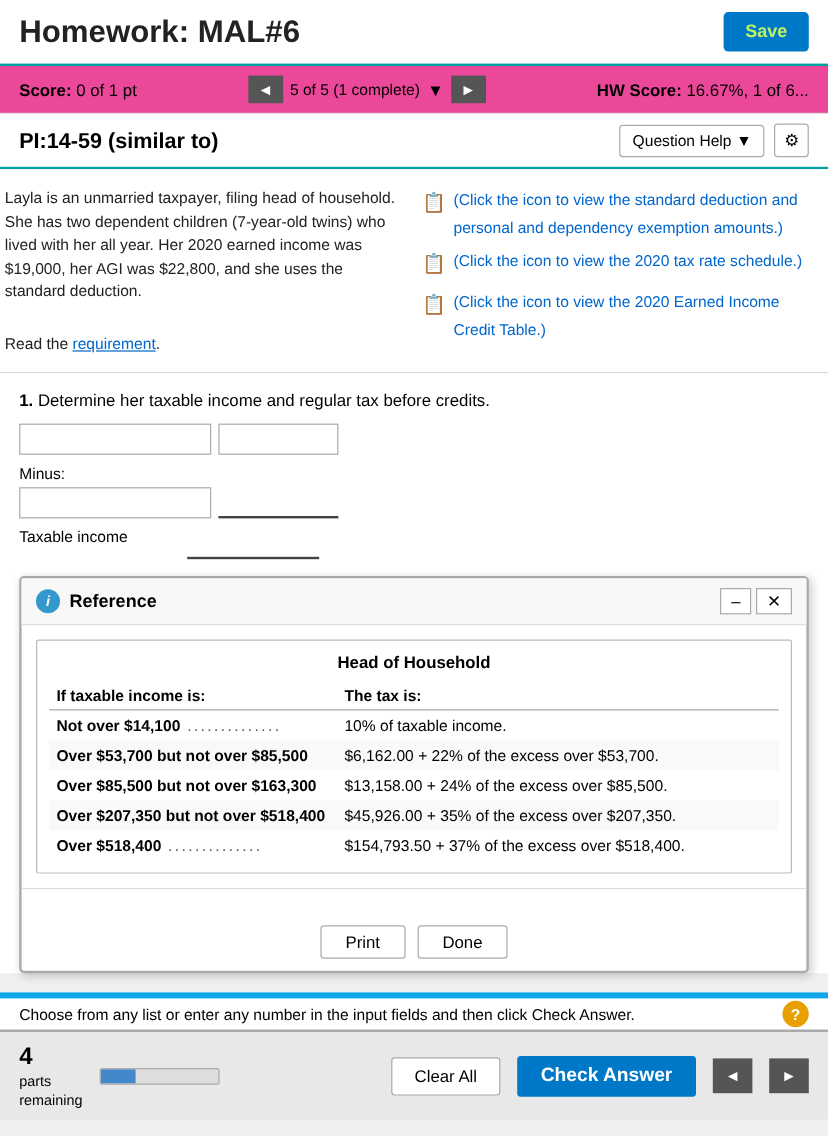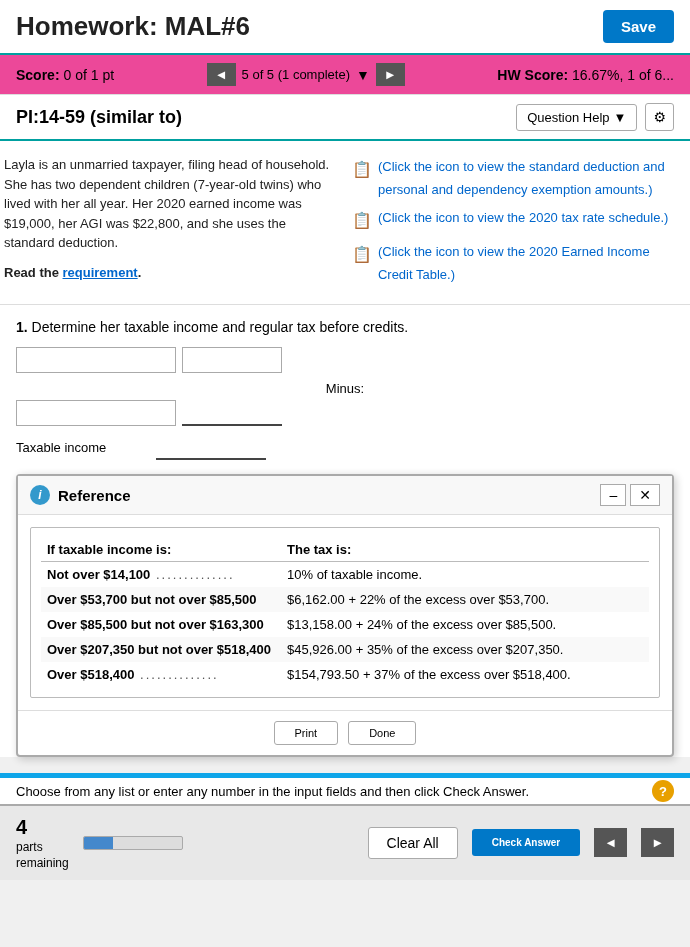--- a/index.html
+++ b/index.html
@@ -1,21 +1,21 @@
 <!DOCTYPE html>
 <html><head>
   <meta charset="utf-8">
   <style>
     * { box-sizing: border-box; margin: 0; padding: 0; }
     body { font-family: Arial, sans-serif; font-size: 14px; background: #f0f0f0; width: 690px; min-height: 947px; }
 
     
     .header { background: white; display: flex; align-items: center; justify-content: space-between; padding: 10px 16px; border-bottom: 2px solid #00a0a0; }
     .header-title { font-size: 26px; font-weight: bold; color: #222; }
-    .save-btn { background: #0078c8; color: #ffffff; border: none; padding: 8px 18px; font-size: 15px; border-radius: 4px; cursor: pointer; font-weight: bold; }
+    .save-btn { background: #0078c8; color: #bef264; border: none; padding: 8px 18px; font-size: 15px; border-radius: 4px; cursor: pointer; font-weight: bold; }
 
     
     .nav-bar { background: #ec4899; display: flex; align-items: center; justify-content: space-between; padding: 8px 16px; border-bottom: 1px solid #ddd; }
     .score-text { font-size: 14px; }
     .score-text strong { font-weight: bold; }
     .nav-center { display: flex; align-items: center; gap: 6px; }
     .nav-arrow { background: #555; color: white; border: none; padding: 4px 8px; cursor: pointer; font-size: 13px; }
     .nav-progress { font-size: 13px; }
     .hw-score { font-size: 14px; }
 
@@ -39,22 +39,22 @@
     
     .question-section { padding: 14px 16px; }
     .question-number { font-size: 14px; margin-bottom: 12px; }
     .question-number strong { font-weight: bold; }
 
     
     .input-row { display: flex; align-items: center; gap: 6px; margin-bottom: 8px; }
     .input-field { border: 1px solid #aaa; height: 26px; padding: 2px 6px; font-size: 13px; }
     .input-field.wide { width: 160px; }
     .input-field.narrow { width: 100px; }
-    .input-label { font-size: 13px; margin-bottom: 4px; text-align: center; }
-    .taxable-row { display: flex; align-items: center; margin-top: 4px; }
+    .input-label { font-size: 13px; margin-bottom: 4px; }
+    .taxable-row { display: flex; align-items: flex-start; margin-top: 4px; }
     .taxable-label { font-size: 13px; width: 140px; }
     .taxable-field { border: none; border-bottom: 2px solid #444; height: 26px; width: 110px; background: transparent; font-size: 13px; padding: 2px 4px; }
 
     
     .reference-modal { border: 2px solid #aaa; border-radius: 4px; margin: 0 16px 16px 16px; background: white; box-shadow: 2px 2px 8px rgba(0,0,0,0.2); }
     .modal-header { display: flex; align-items: center; justify-content: space-between; padding: 8px 12px; border-bottom: 1px solid #ddd; background: #f8f8f8; }
     .modal-header-left { display: flex; align-items: center; gap: 8px; }
     .info-icon { background: #3399cc; color: white; border-radius: 50%; width: 20px; height: 20px; display: flex; align-items: center; justify-content: center; font-size: 12px; font-weight: bold; font-style: italic; }
     .modal-title { font-size: 15px; font-weight: bold; }
     .modal-controls { display: flex; gap: 4px; }
@@ -66,34 +66,34 @@
     .tax-table-title { text-align: center; font-size: 14px; font-weight: bold; margin-bottom: 8px; }
     .tax-table { width: 100%; border-collapse: collapse; font-size: 13px; }
     .tax-table th { text-align: left; padding: 4px 6px; font-weight: bold; border-bottom: 1px solid #bbb; }
     .tax-table td { padding: 5px 6px; vertical-align: top; }
     .tax-table tr:nth-child(even) td { background: #f9f9f9; }
     .income-col { width: 240px; font-weight: bold; }
     .dots { letter-spacing: 2px; font-weight: normal; color: #555; }
 
     
     .modal-footer { display: flex; justify-content: center; gap: 10px; padding: 10px; border-top: 1px solid #ddd; }
-    .modal-btn { border: 1px solid #aaa; background: white; padding: 5px 20px; cursor: pointer; font-size: 11px; border-radius: 3px; }
+    .modal-btn { border: 1px solid #aaa; background: white; padding: 5px 20px; cursor: pointer; font-size: 14px; border-radius: 3px; margin-top: 20px; }
 
     
     .bottom-msg { background: white; border-top: 5px solid #0ea5e9; padding: 2px 16px; font-size: 13px; display: flex; align-items: center; justify-content: space-between; }
     .help-circle { background: #e8a000; color: white; border-radius: 50%; width: 22px; height: 22px; display: flex; align-items: center; justify-content: center; font-size: 13px; font-weight: bold; cursor: pointer; }
 
     
     .footer-bar { background: #e8e8e8; border-top: 2px solid #aaa; display: flex; align-items: center; padding: 8px 16px; gap: 14px; }
     .parts-remaining { display: flex; flex-direction: column; font-size: 12px; line-height: 1.3; }
     .parts-num { font-size: 20px; font-weight: bold; }
     .progress-bar-container { background: #ddd; border: 1px solid #aaa; height: 14px; width: 100px; border-radius: 2px; overflow: hidden; }
     .progress-bar-fill { background: #4488cc; height: 100%; width: 30%; }
     .clear-all-btn { background: white; border: 1px solid #aaa; padding: 7px 18px; cursor: pointer; font-size: 14px; border-radius: 3px; margin-left: auto; }
-    .check-answer-btn { background: #0078c8; color: white; border: none; padding: 8px 20px; cursor: pointer; font-size: 10px; border-radius: 3px; font-weight: bold; }
+    .check-answer-btn { background: #0078c8; color: white; border: none; padding: 8px 20px; cursor: pointer; font-size: 16px; border-radius: 3px; font-weight: bold; }
     .nav-arrow-footer { background: #555; color: white; border: none; padding: 7px 10px; cursor: pointer; font-size: 13px; }
   </style>
 </head>
 <body>
 
 <div class="header">
   <span class="header-title">Homework: MAL#6</span>
   <button class="save-btn">Save</button>
 </div>
 
@@ -123,21 +123,21 @@
     </button>
     <button class="gear-btn">⚙</button>
   </div>
 </div>
 
 <div class="main-content">
 
   <div class="problem-area">
     <div class="problem-text">
       <p>Layla is an unmarried taxpayer, filing head of household. She has two dependent children (7-year-old twins) who lived with her all year. Her 2020 earned income was $19,000, her AGI was $22,800, and she uses the standard deduction.</p>
-      <p style="margin-top:10px;font-weight:bold;">
+      <p style="margin-top:24px;">
         <span>Read the</span>
         <a href="#">requirement</a><span>.</span>
       </p>
     </div>
     <div class="problem-refs">
       <div class="ref-link">
         <span class="ref-icon">📋</span>
         <span>(Click the icon to view the standard deduction and personal and dependency exemption amounts.)</span>
       </div>
       <div class="ref-link">
@@ -181,20 +181,21 @@
         <div class="info-icon">i</div>
         <span class="modal-title">Reference</span>
       </div>
       <div class="modal-controls">
         <button class="modal-min">–</button>
         <button class="modal-close">✕</button>
       </div>
     </div>
 
     <div class="tax-table-container">
+      <div class="tax-table-title">Head of Household</div>
       <table class="tax-table">
         <thead>
           <tr>
             <th>If taxable income is:</th>
             <th>The tax is:</th>
           </tr>
         </thead>
         <tbody id="tax-table-body">
         <tr>
               <td class="income-col">Not over $14,100<span class="dots"> ..............</span></td>

